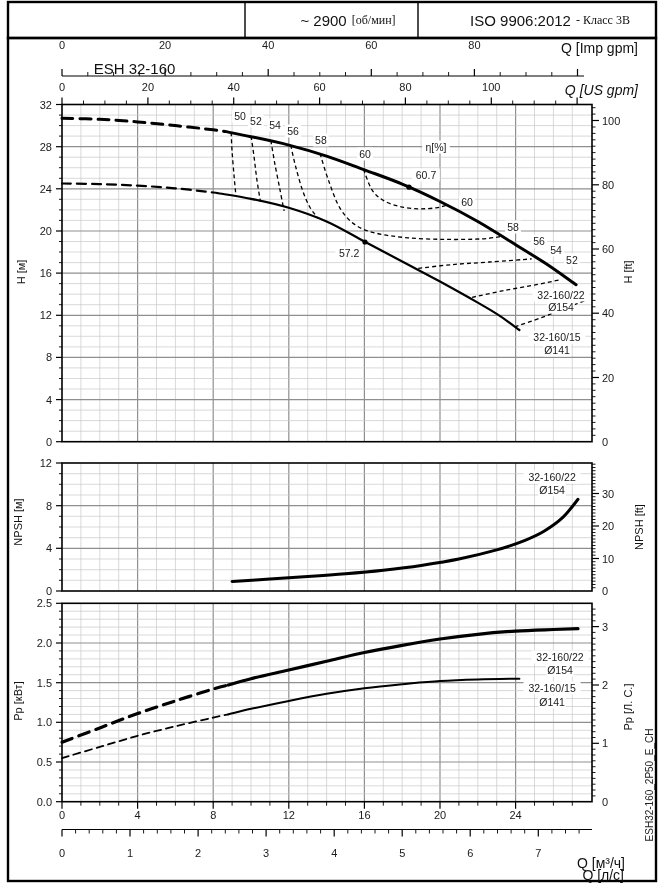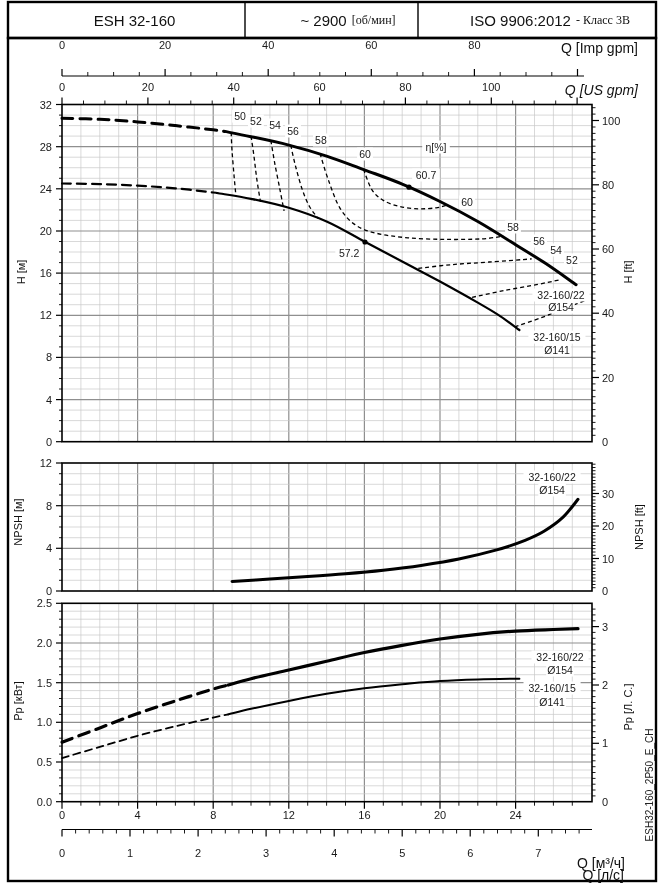--- a/index.html
+++ b/index.html
@@ -613,21 +613,21 @@
       <text x="402.2" y="857" font-size="11" text-anchor="middle">5</text>
       <text x="470.2" y="857" font-size="11" text-anchor="middle">6</text>
       <text x="538.3" y="857" font-size="11" text-anchor="middle">7</text>
     </g>
     <rect x="8" y="2" width="648" height="36" fill="none" stroke="#000" stroke-width="2.4"></rect>
     <line x1="245" y1="2" x2="245" y2="38" stroke="#000" stroke-width="1.4"></line>
     <line x1="418" y1="2" x2="418" y2="38" stroke="#000" stroke-width="1.4"></line>
     <rect x="8" y="38" width="648" height="843" fill="none" stroke="#000" stroke-width="2.4"></rect>
   </svg>
 
-<div class="hdr-cell" style="left:8px;width:253px;">
+<div class="hdr-cell" style="left:8px;width:253px;margin-top:48px;">
   <span>ESH 32-160</span>
 </div>
 <div class="hdr-cell" style="left:245px;width:206px;">
   <span>~ 2900</span>
   <span class="hdr-small">[об/мин]</span>
 </div>
 <div class="hdr-cell" style="left:418px;width:238px;padding-left:13px;">
   <span>ISO 9906:2012</span>
   <span class="hdr-small">- Класс 3В</span>
 </div>

